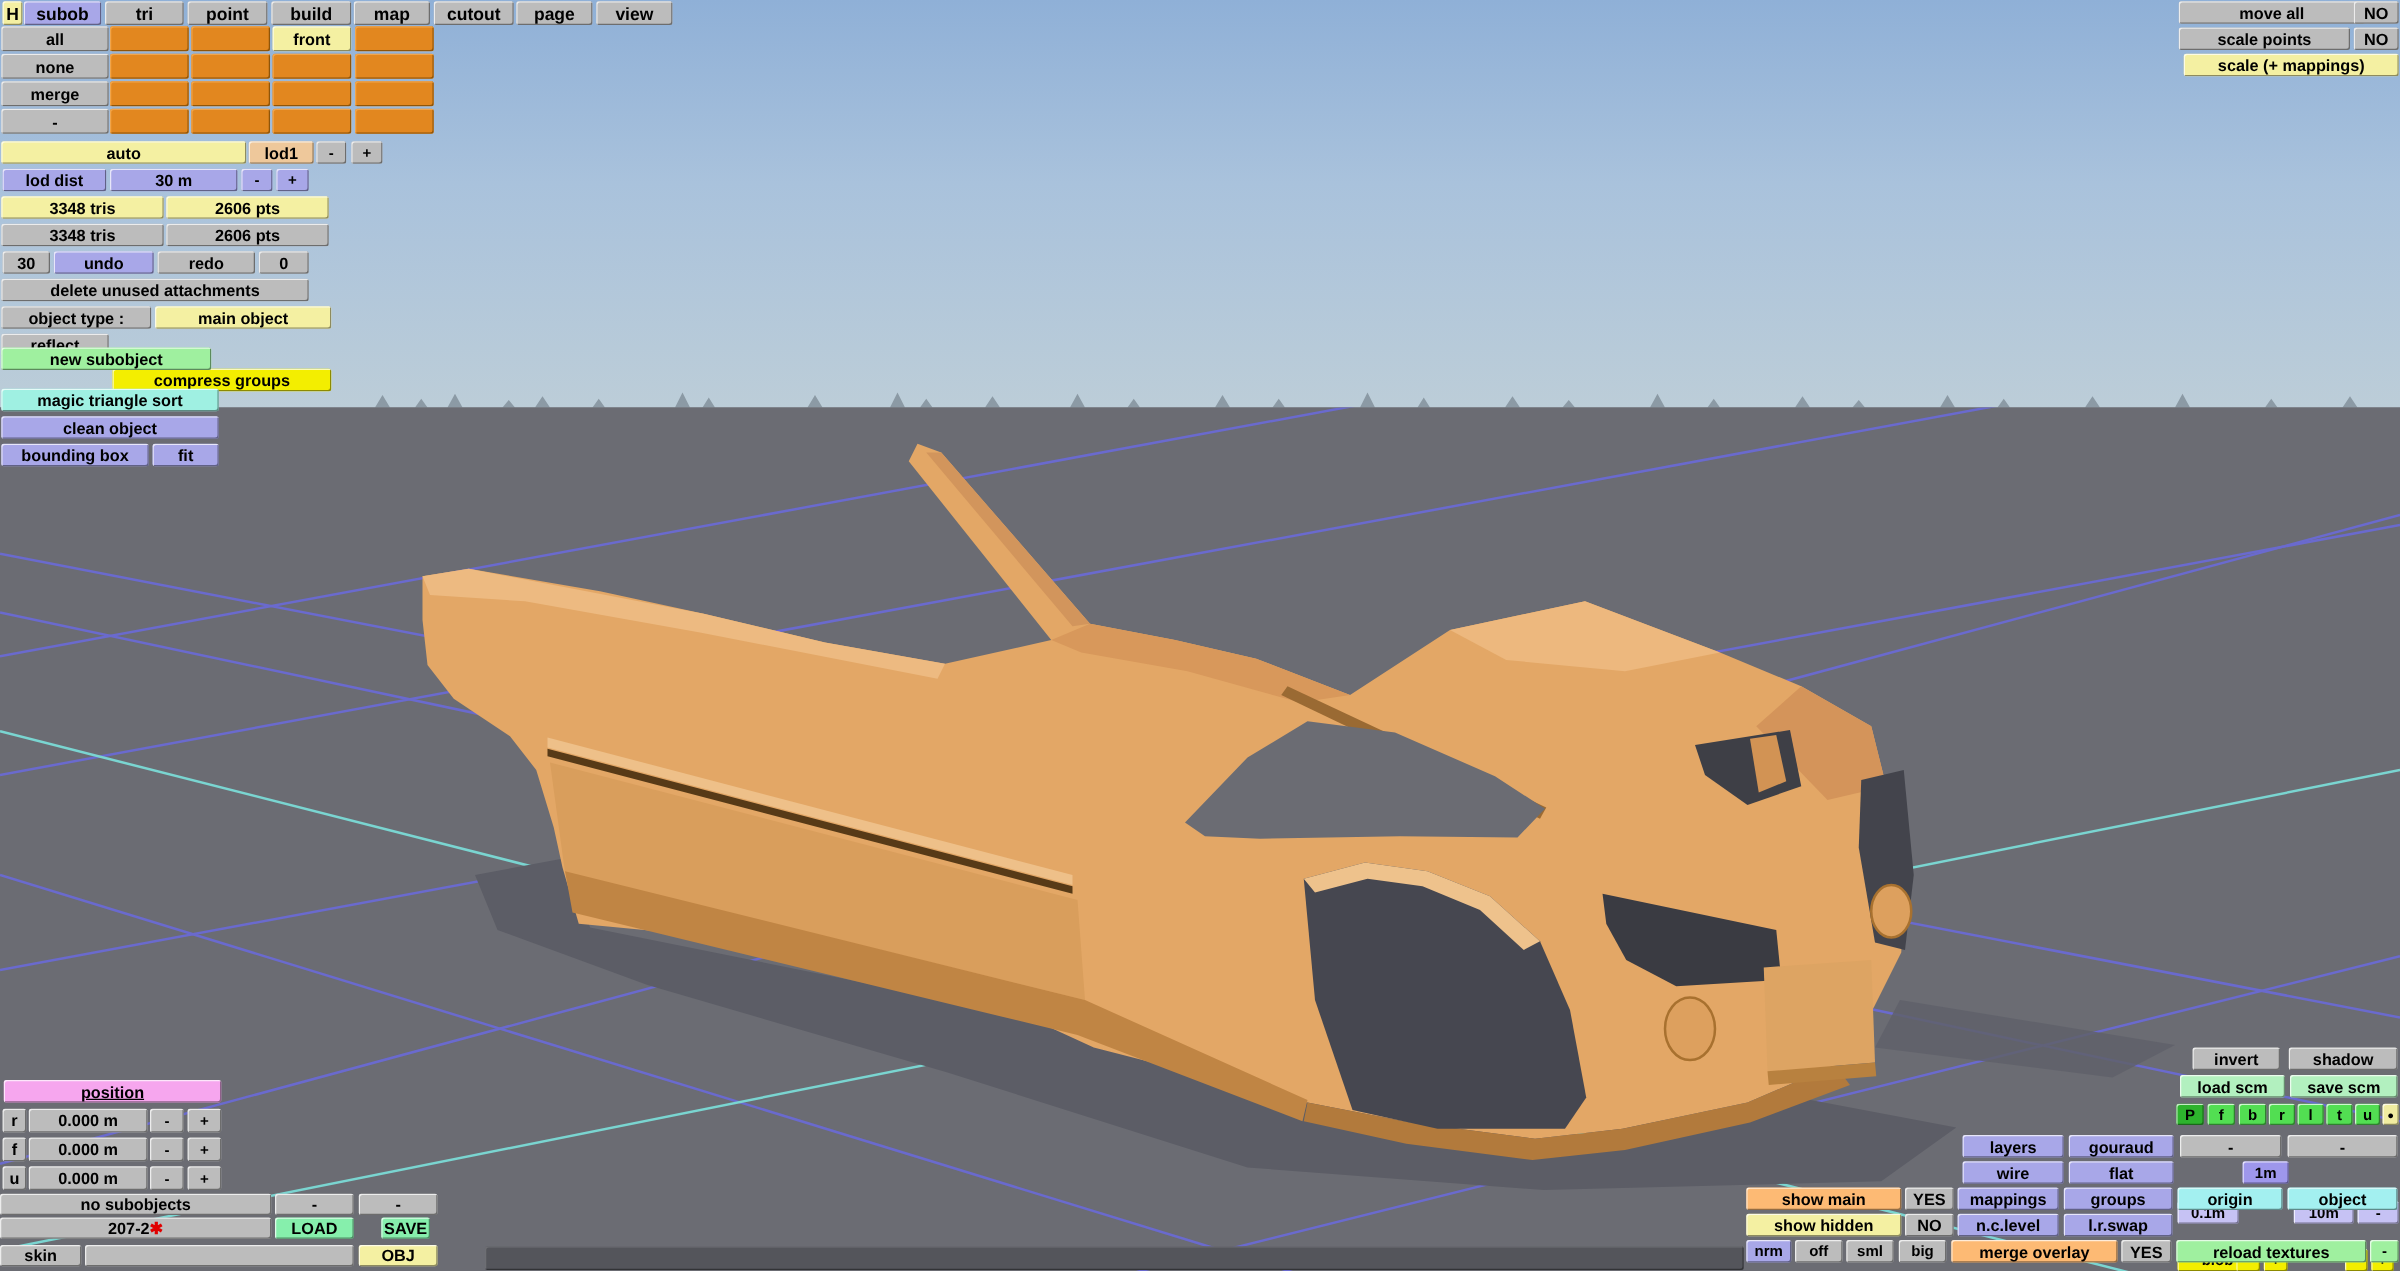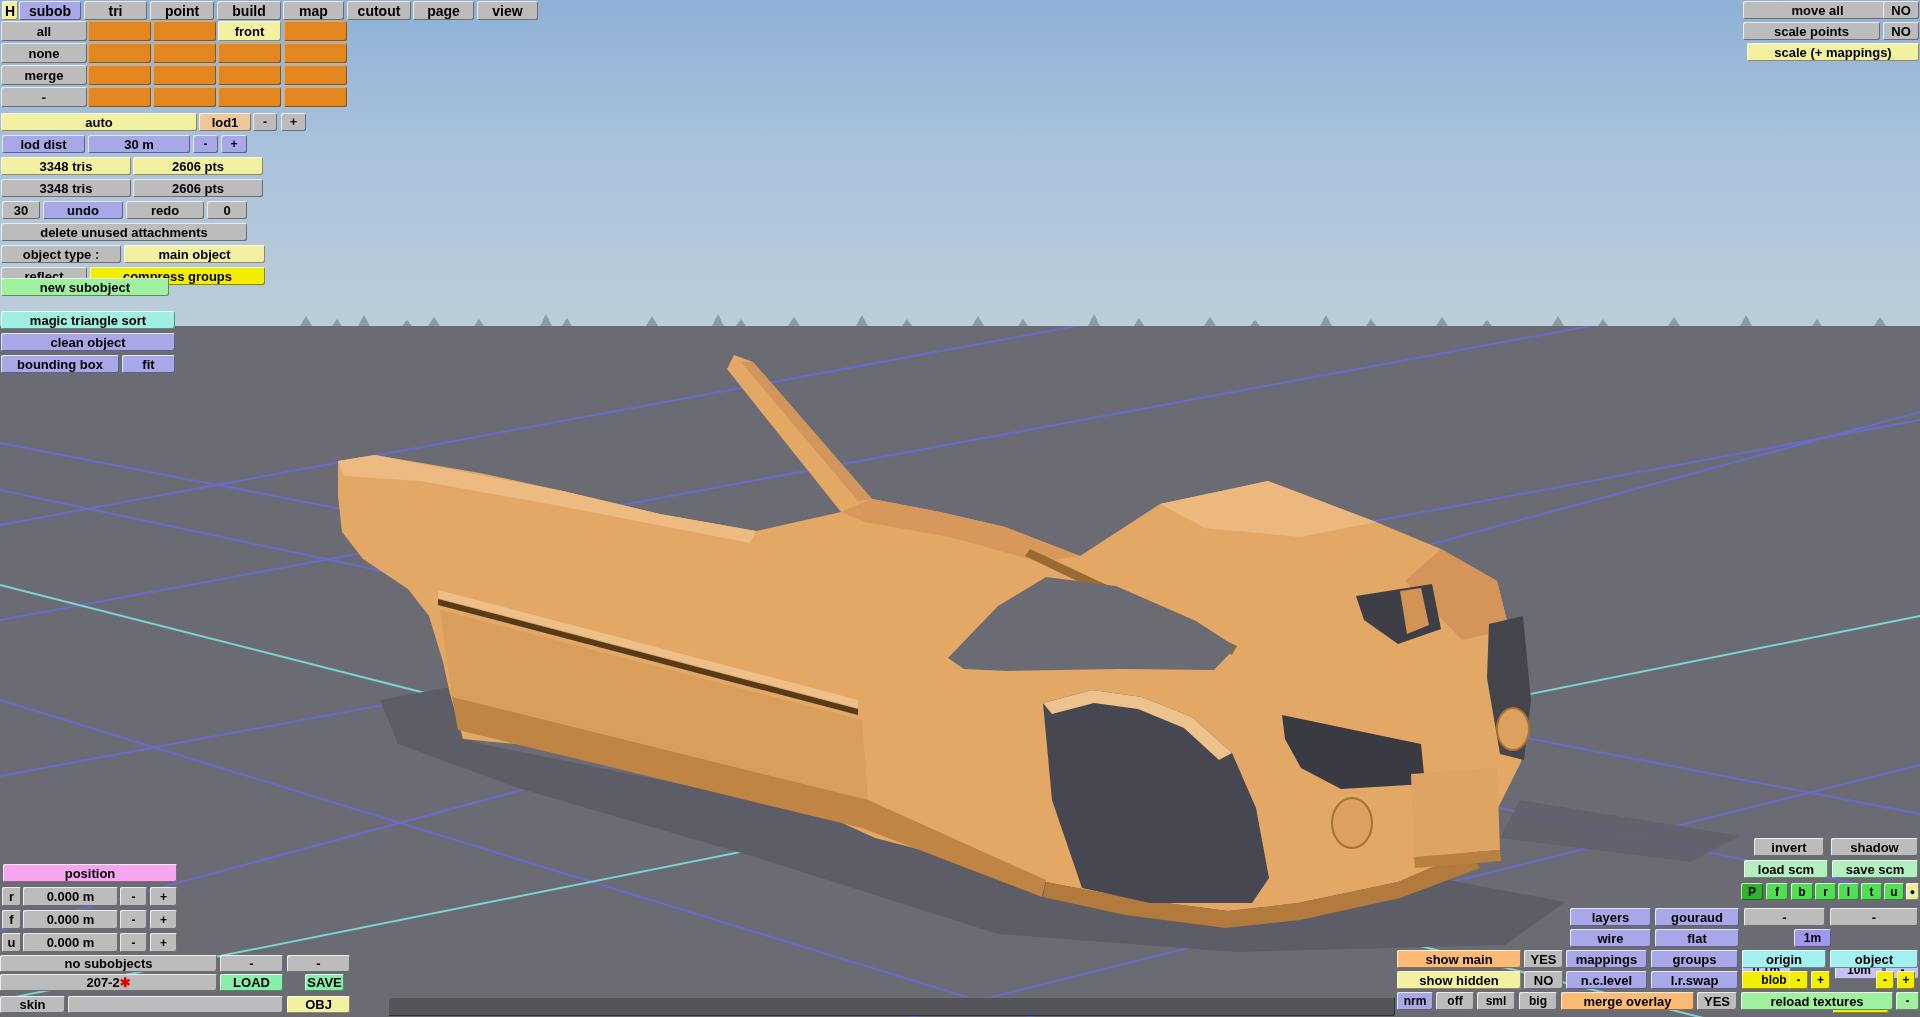--- a/index.html
+++ b/index.html
@@ -7,27 +7,27 @@
        font-family:"Liberation Sans",sans-serif;background:#6b6c73;}
   #viewport{position:absolute;left:0;top:0;width:1920px;height:1017px;}
   .btn{position:absolute;box-sizing:border-box;display:flex;align-items:center;justify-content:center;
        font-weight:bold;font-size:13px;color:#000;border-radius:2px;
        box-shadow:inset 1px 1px 0 rgba(255,255,255,.72), inset -1px -1px 0 rgba(0,0,0,.42);
        white-space:nowrap;overflow:hidden;}
   .sm{font-size:12px;}
   .menu{font-size:14px;}
   .gray{background:#bcbcbc;}
   .yellow{background:#f4f0a2;}
-  .byellow{background:#f3ee00;}
+  .byellow{background:#f3ee00;margin-top:28px;}
   .purple{background:#a8a7e8;}
   .lpurple{background:#c6c2f4;margin-top:32px;}
   .ppressed{background:#9e97ec;}
   .tan{background:#eec89b;}
   .tan2{background:#fdba74;}
-  .pink{background:#f6a6ee;}
+  .pink{background:#f6a6ee;text-decoration:underline;}
   .green{background:#9ff09f;}
   .bgreen{background:#86efac;}
   .lgreen{background:#b2f0bf;}
   .vgreen{background:#52de52;}
   .vgreenp{background:#2db32d;}
   .cyan{background:#9ff0e2;}
   .cyan2{background:#a3f0f0;}
   .dotbtn{background:#f0eca0;}
   .ocell{background:#e2871f;box-shadow:inset 1px 1px 0 #f2a54a, inset -1px -1px 0 #8f5509;}
   .darkbar{position:absolute;background:#54555b;border-radius:2px;

